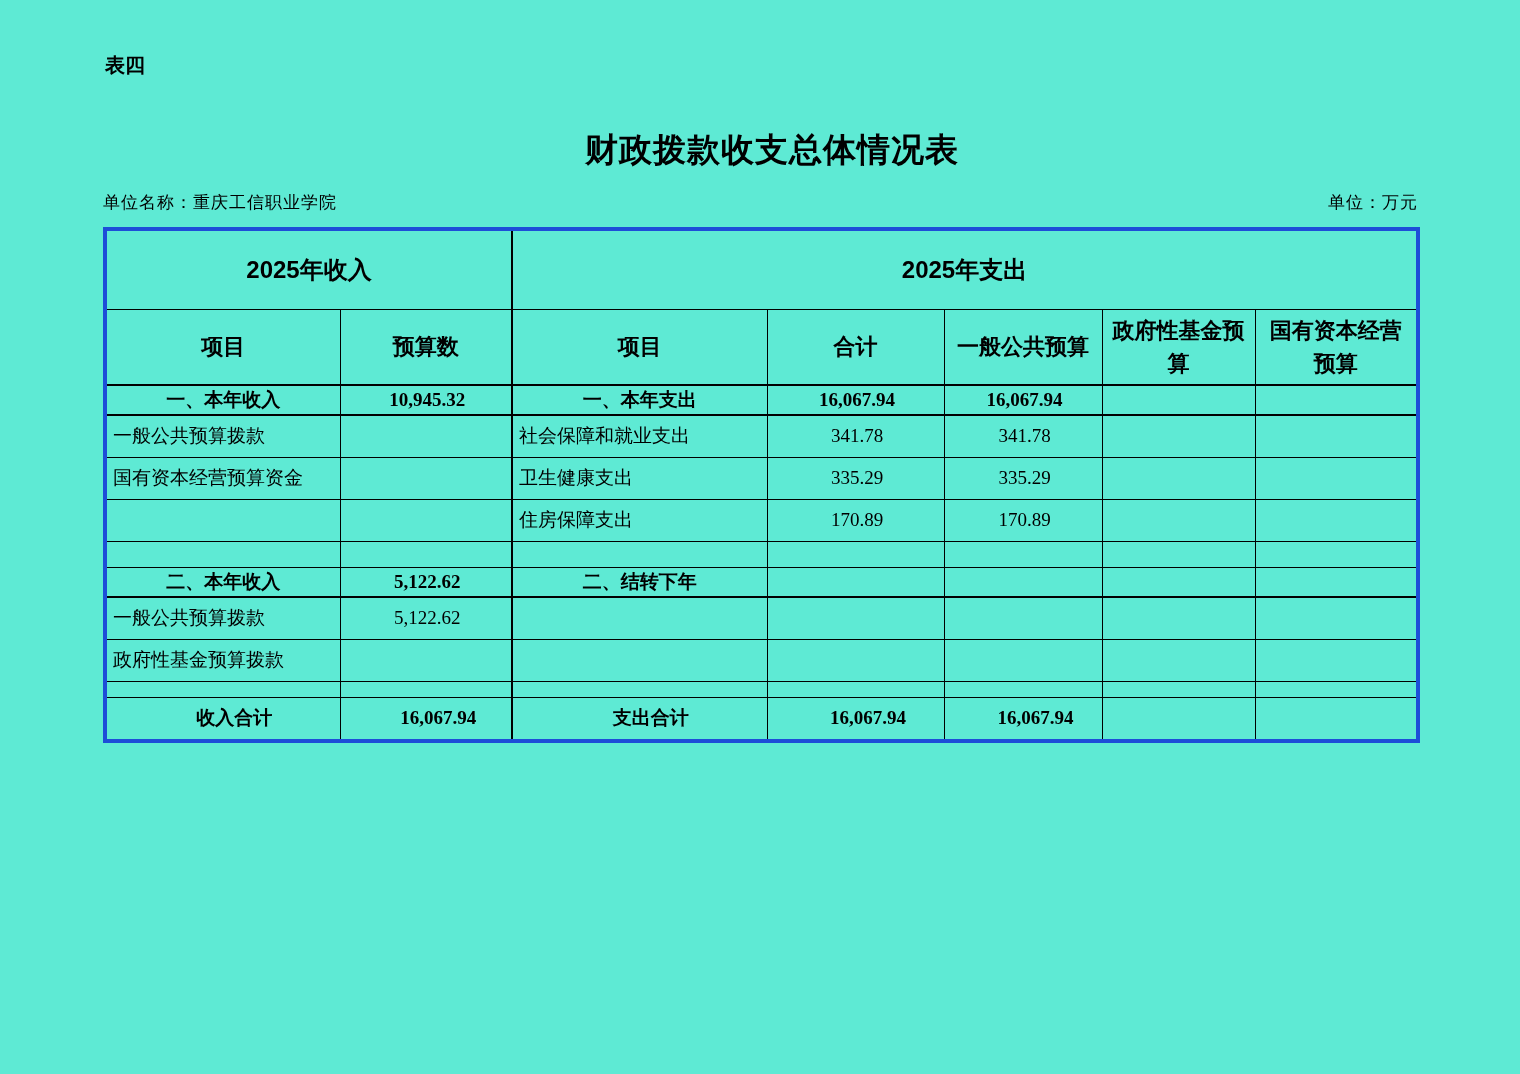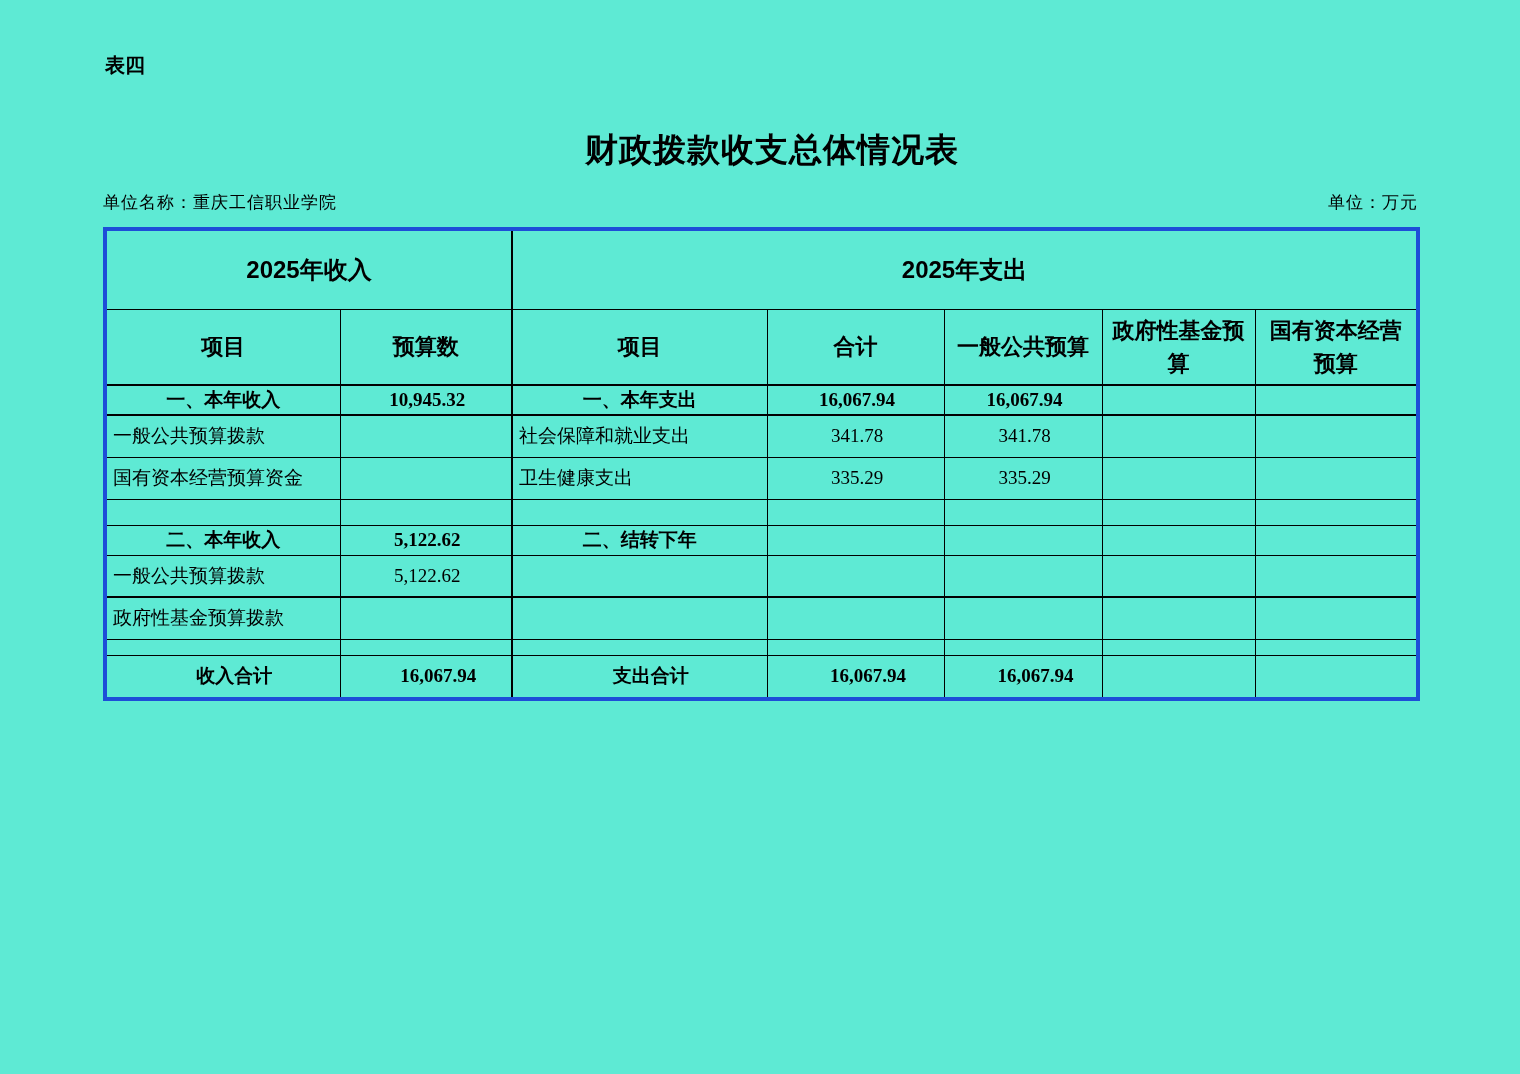--- a/index.html
+++ b/index.html
@@ -136,20 +136,29 @@
         </tr>
         <tr class="row-item">
           <td class="cell-label">国有资本经营预算资金</td>
           <td class="cell-num"></td>
           <td class="cell-label">卫生健康支出</td>
           <td class="cell-num">335.29</td>
           <td class="cell-num">335.29</td>
           <td class="cell-blank"></td>
           <td class="cell-blank"></td>
         </tr>
+        <tr class="row-item">
+          <td class="cell-label"></td>
+          <td class="cell-num"></td>
+          <td class="cell-label">住房保障支出</td>
+          <td class="cell-num">170.89</td>
+          <td class="cell-num">170.89</td>
+          <td class="cell-blank"></td>
+          <td class="cell-blank"></td>
+        </tr>
         <tr class="row-spacer">
           <td class="cell-label"></td>
           <td class="cell-num"></td>
           <td class="cell-label"></td>
           <td class="cell-num"></td>
           <td class="cell-num"></td>
           <td class="cell-blank"></td>
           <td class="cell-blank"></td>
         </tr>
         <tr class="row-section">

